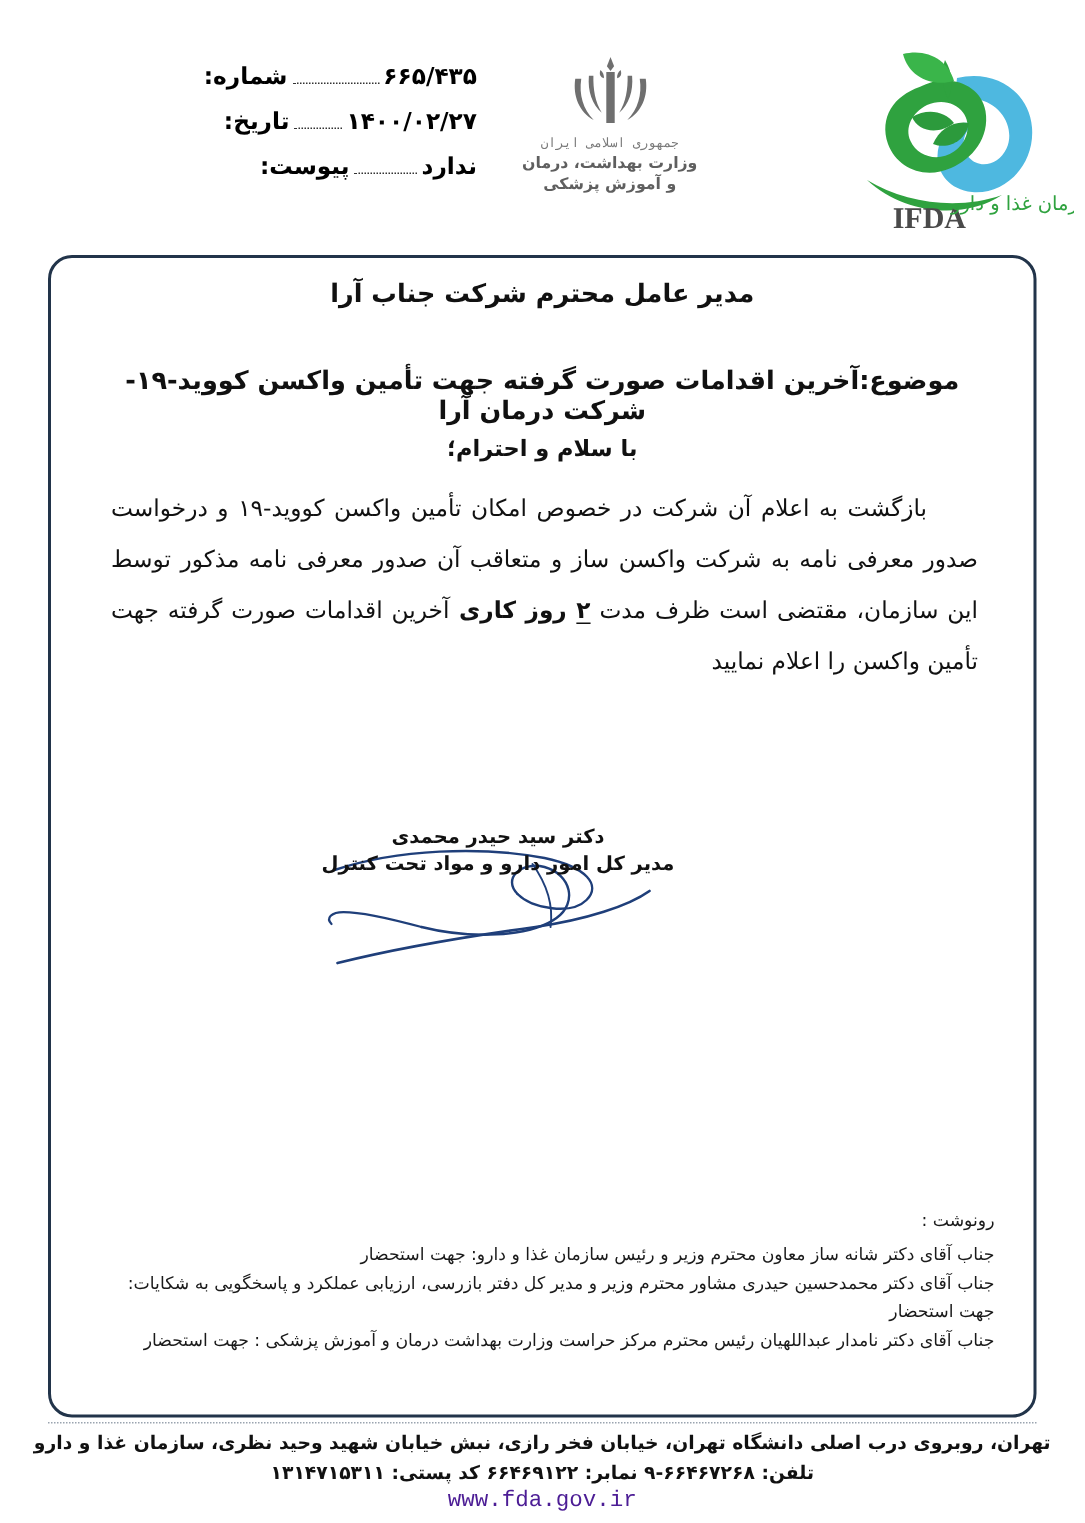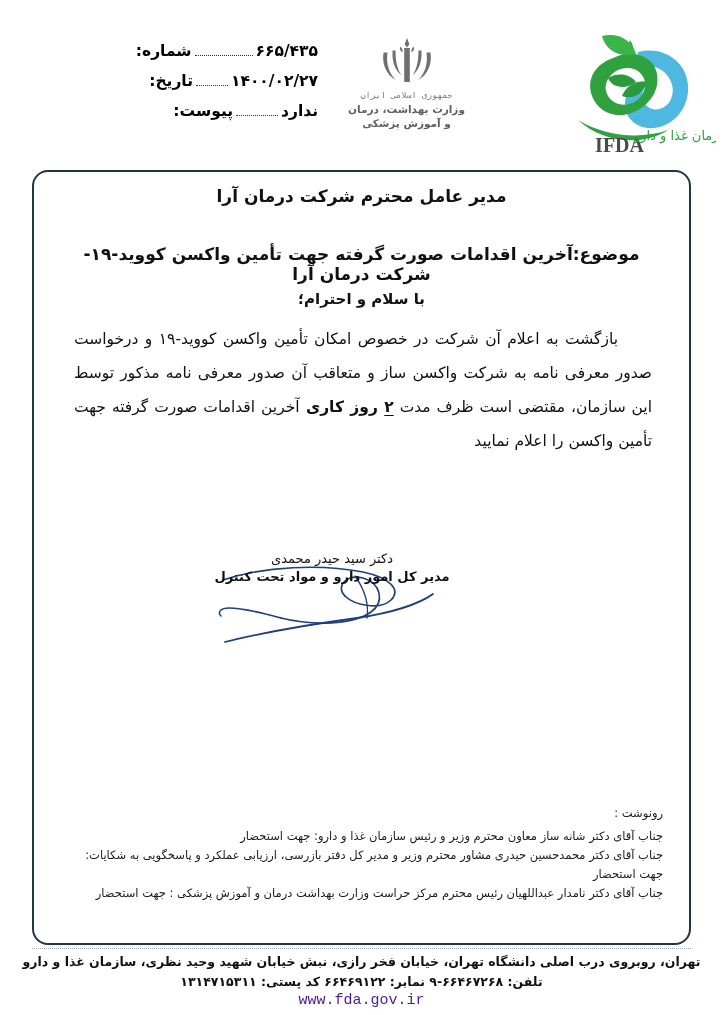--- a/index.html
+++ b/index.html
@@ -168,21 +168,21 @@
   
   .signature {
     position: absolute;
     top: 378px;
     right: 232px;
     width: 250px;
     text-align: center;
   }
   .sig-name {
     font-size: 13px;
-    font-weight: normal;
+    font-weight: bold;
     line-height: 18px;
     letter-spacing: -0.2px;
     position: relative;
     z-index: 2;
   }
   .sig-role {
     font-size: 13px;
     font-weight: bold;
     line-height: 18px;
     letter-spacing: -0.2px;
@@ -312,21 +312,21 @@
 
       <path d="M22 108 C48 124 84 128 112 118 C88 134 48 132 22 108 Z" fill="#2fa23f"></path>
       <text x="88" y="140" font-family="'Liberation Serif', serif" font-size="20" font-weight="bold" fill="#4a4a4a">IFDA</text>
       <text x="78" y="128" font-family="'DejaVu Sans', sans-serif" font-size="13" fill="#2fa23f" text-anchor="end" direction="rtl">سازمان غذا و دارو</text>
     </svg>
   </div>
 </div>
 
 <div class="frame">
 
-  <div class="doc-title">مدیر عامل محترم شرکت درمان آرا</div>
+  <div class="doc-title">مدیر عامل محترم شرکت جناب آرا</div>
 
   <div class="subject">موضوع:آخرین اقدامات صورت گرفته جهت تأمین واکسن کووید-۱۹-شرکت درمان آرا</div>
 
   <div class="greeting">با سلام و احترام؛</div>
 
   <div class="body-text">
     <span>بازگشت به اعلام آن شرکت در خصوص امکان تأمین واکسن کووید-۱۹ و درخواست صدور معرفی نامه به شرکت واکسن ساز و متعاقب آن صدور معرفی نامه مذکور توسط این سازمان، مقتضی است ظرف مدت </span><span class="emph-underline">۲</span><span class="emph"> روز کاری </span><span>آخرین اقدامات صورت گرفته جهت تأمین واکسن را اعلام نمایید</span>
   </div>
 
   <div class="signature">

